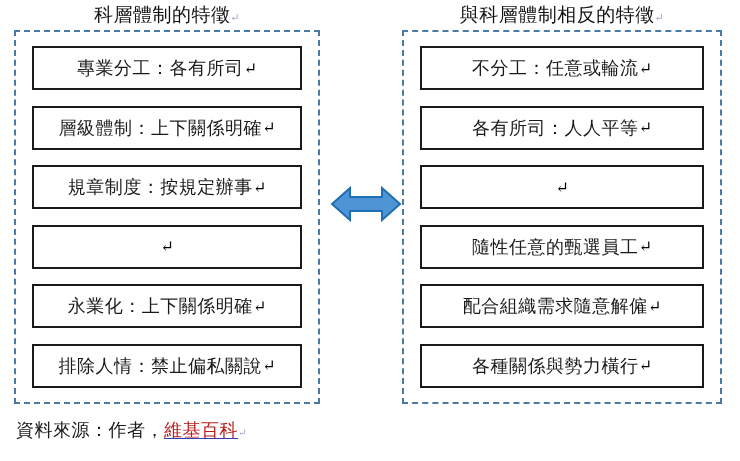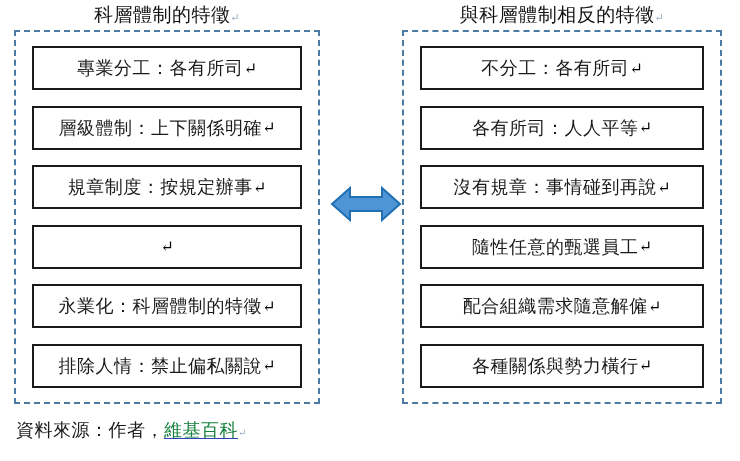--- a/index.html
+++ b/index.html
@@ -101,21 +101,21 @@
     font-size: 18px;
     line-height: 24px;
     color: #1a1a1a;
     letter-spacing: 0.5px;
     white-space: nowrap;
   }
   #source-link {
     text-decoration: underline;
     text-decoration-color: #2f3fb5;
     text-underline-offset: 2px;
-    color: #15803d;
+    color: #b91c1c;
     cursor: pointer;
   }
   #source-caption .cr {
     color: #9aa7c7;
     font-size: 10px;
   }
 </style>
 </head>
 <body>
 
@@ -145,47 +145,46 @@
       <div class="item-box">
         <span class="item-label">規章制度：按規定辦事</span>
           <span class="cr">↵</span>
       </div>
 
       <div class="item-box">
           <span class="cr">↵</span>
       </div>
 
       <div class="item-box">
-        <span class="item-label">永業化：科層體制的特徵</span>
+        <span class="item-label">永業化：上下關係明確</span>
           <span class="cr">↵</span>
       </div>
 
       <div class="item-box">
         <span class="item-label">排除人情：禁止偏私關說</span>
           <span class="cr">↵</span>
       </div>
 
     </div>
   </div>
 
   <div class="group-box" id="group-right">
     <div class="item-list">
 
       <div class="item-box">
-        <span class="item-label">不分工：各有所司</span>
+        <span class="item-label">不分工：任意或輪流</span>
           <span class="cr">↵</span>
       </div>
 
       <div class="item-box">
         <span class="item-label">各有所司：人人平等</span>
           <span class="cr">↵</span>
       </div>
 
       <div class="item-box">
-        <span class="item-label">沒有規章：事情碰到再說</span>
           <span class="cr">↵</span>
       </div>
 
       <div class="item-box">
         <span class="item-label">隨性任意的甄選員工</span>
           <span class="cr">↵</span>
       </div>
 
       <div class="item-box">
         <span class="item-label">配合組織需求隨意解僱</span>

